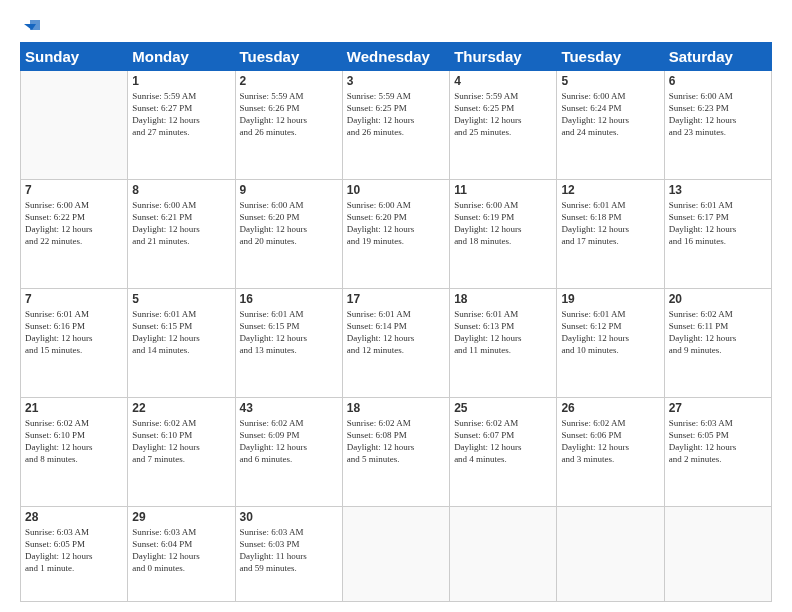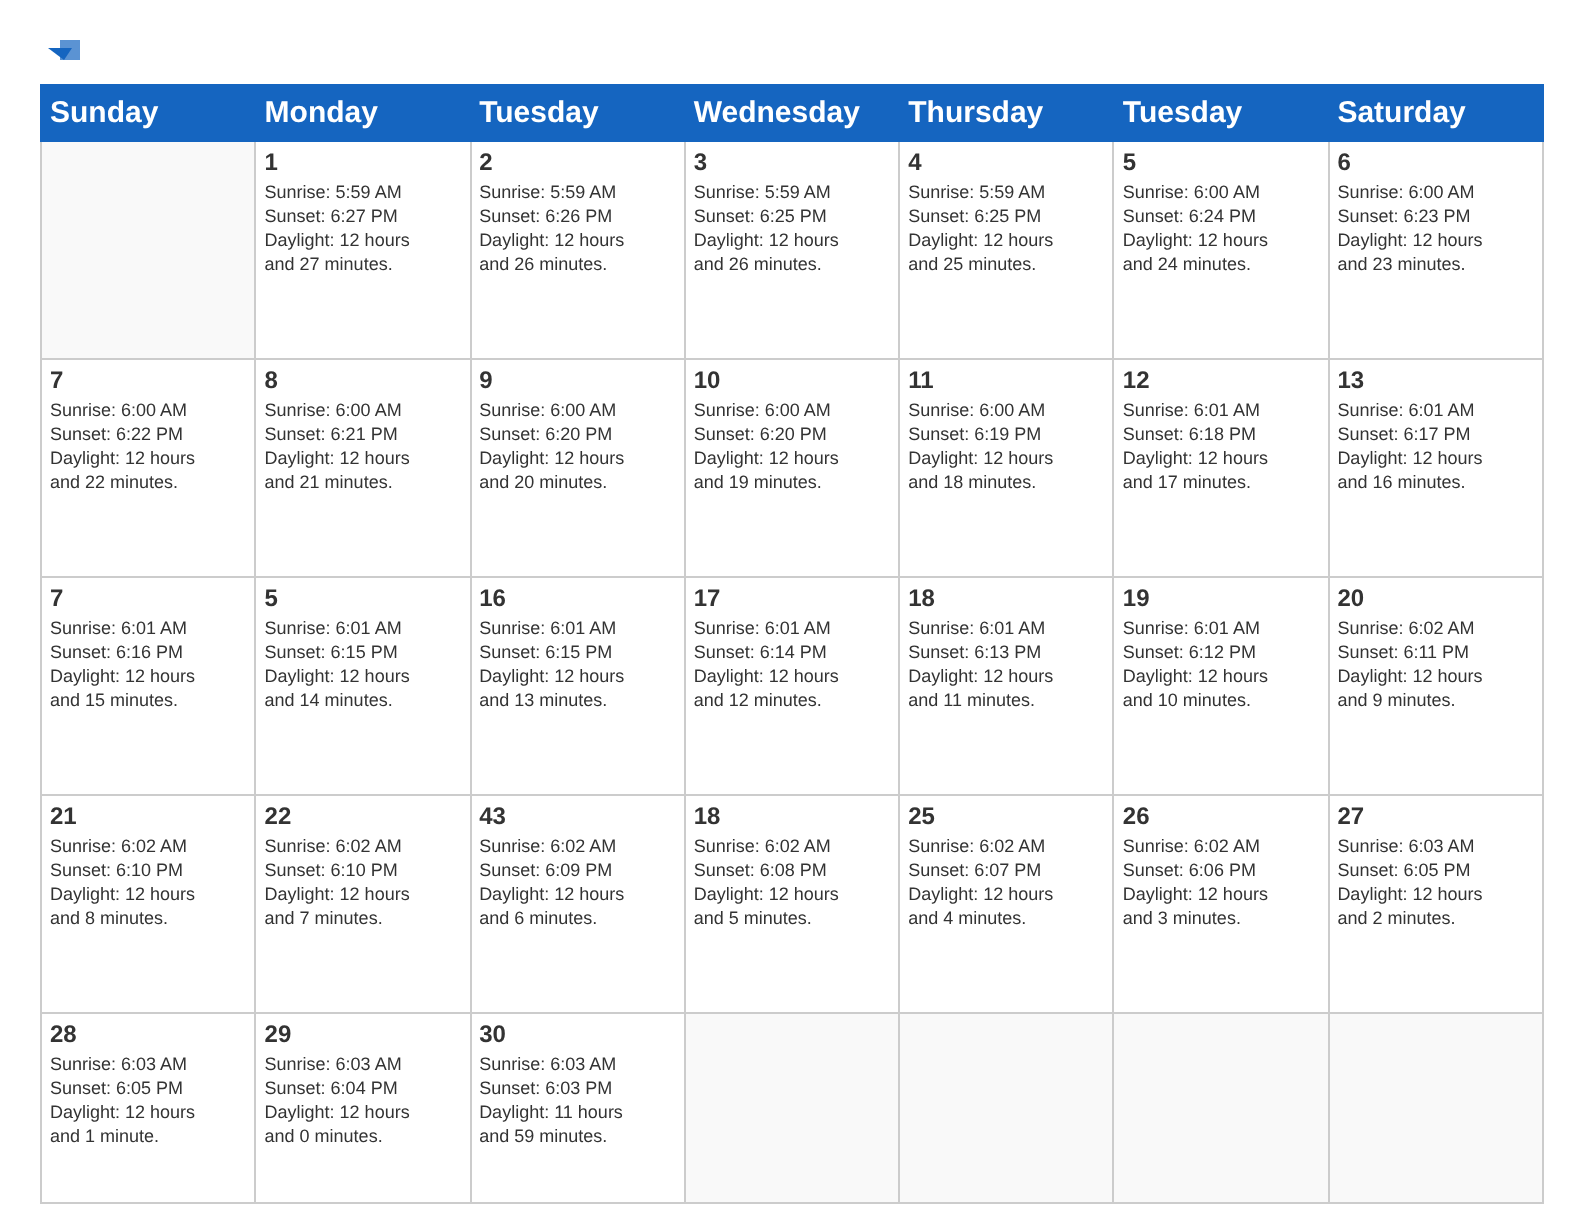--- a/index.html
+++ b/index.html
@@ -85,20 +85,21 @@
     .day-number {
       font-size: 12px;
       font-weight: bold;
       display: block;
       margin-bottom: 2px;
     }
     .day-info {
       font-size: 9px;
       color: #333;
       line-height: 1.35;
+      font-family: Liberation Serif, serif;
     }
     .empty-cell {
       background: #f9f9f9;
     }
     .last-row td {
       height: 70px;
       margin-top: 28px;
     }
   </style>
 </head>

